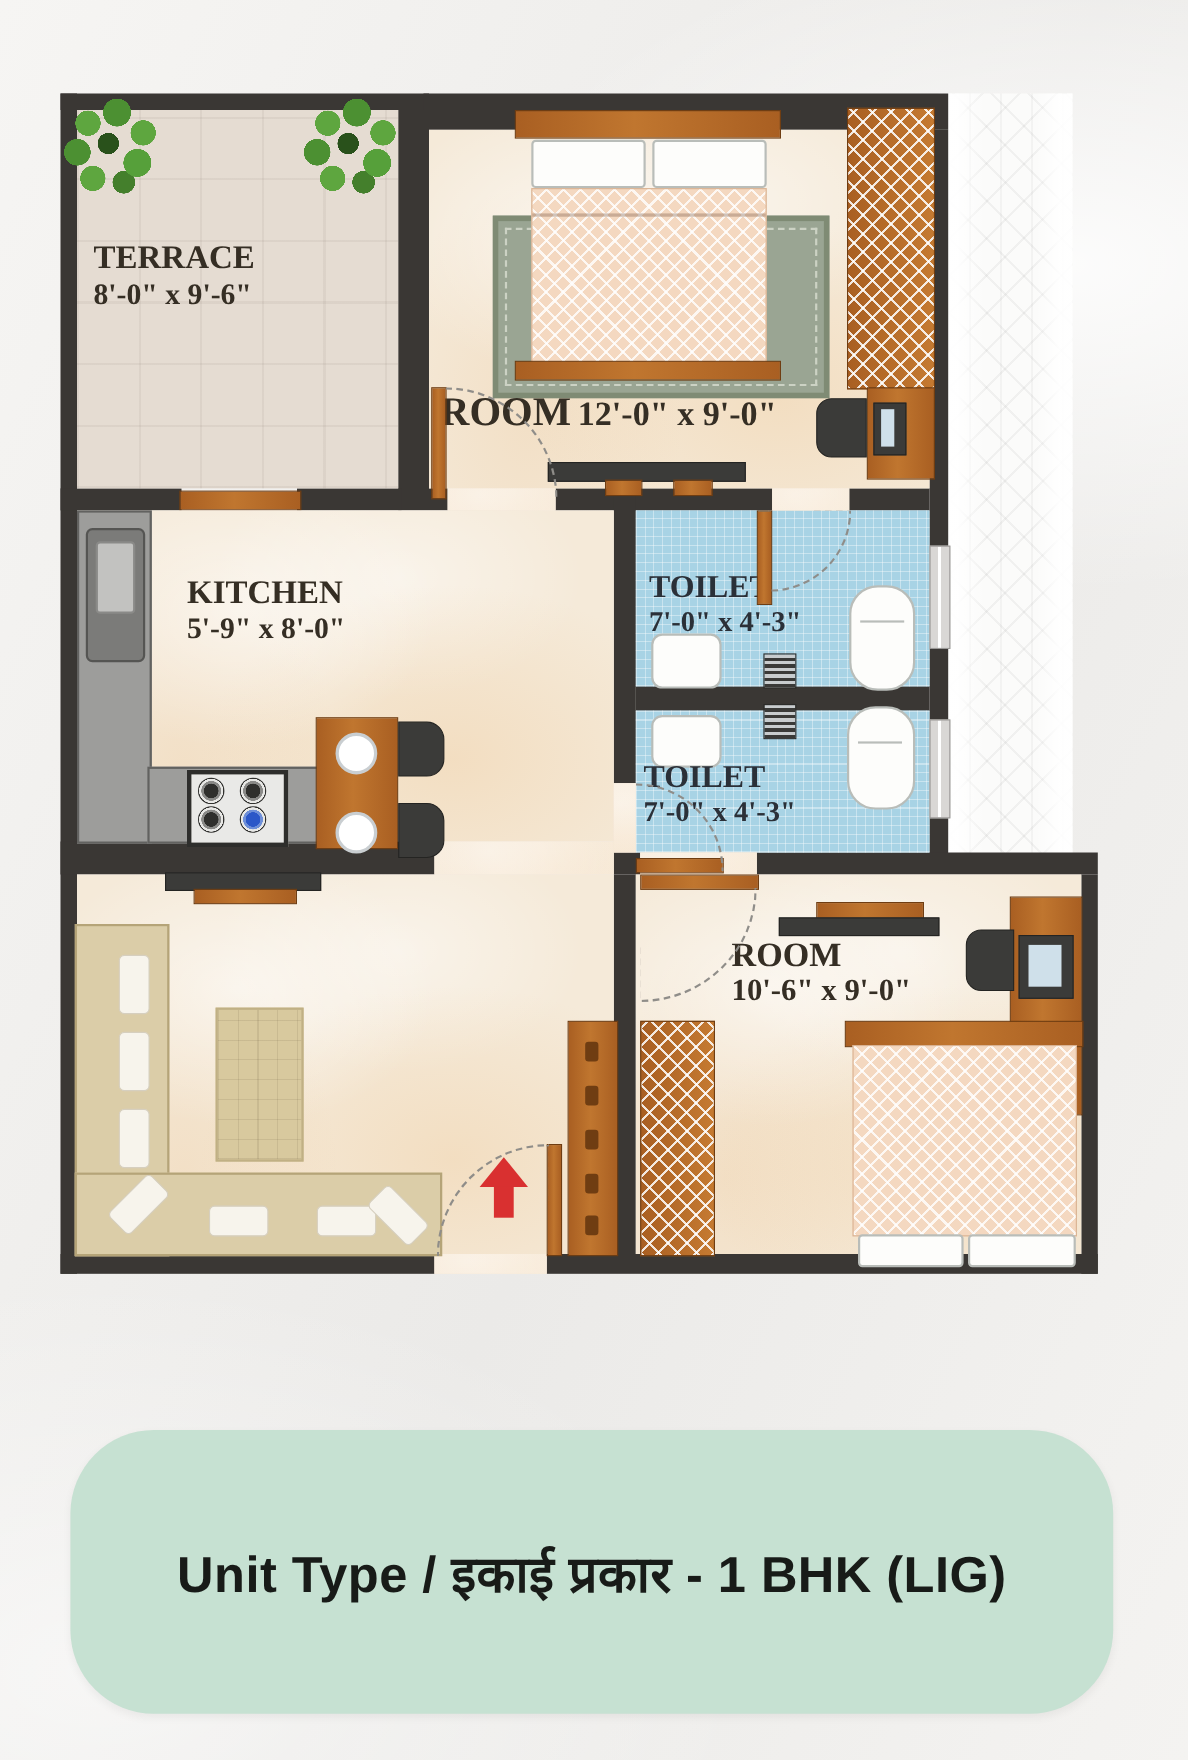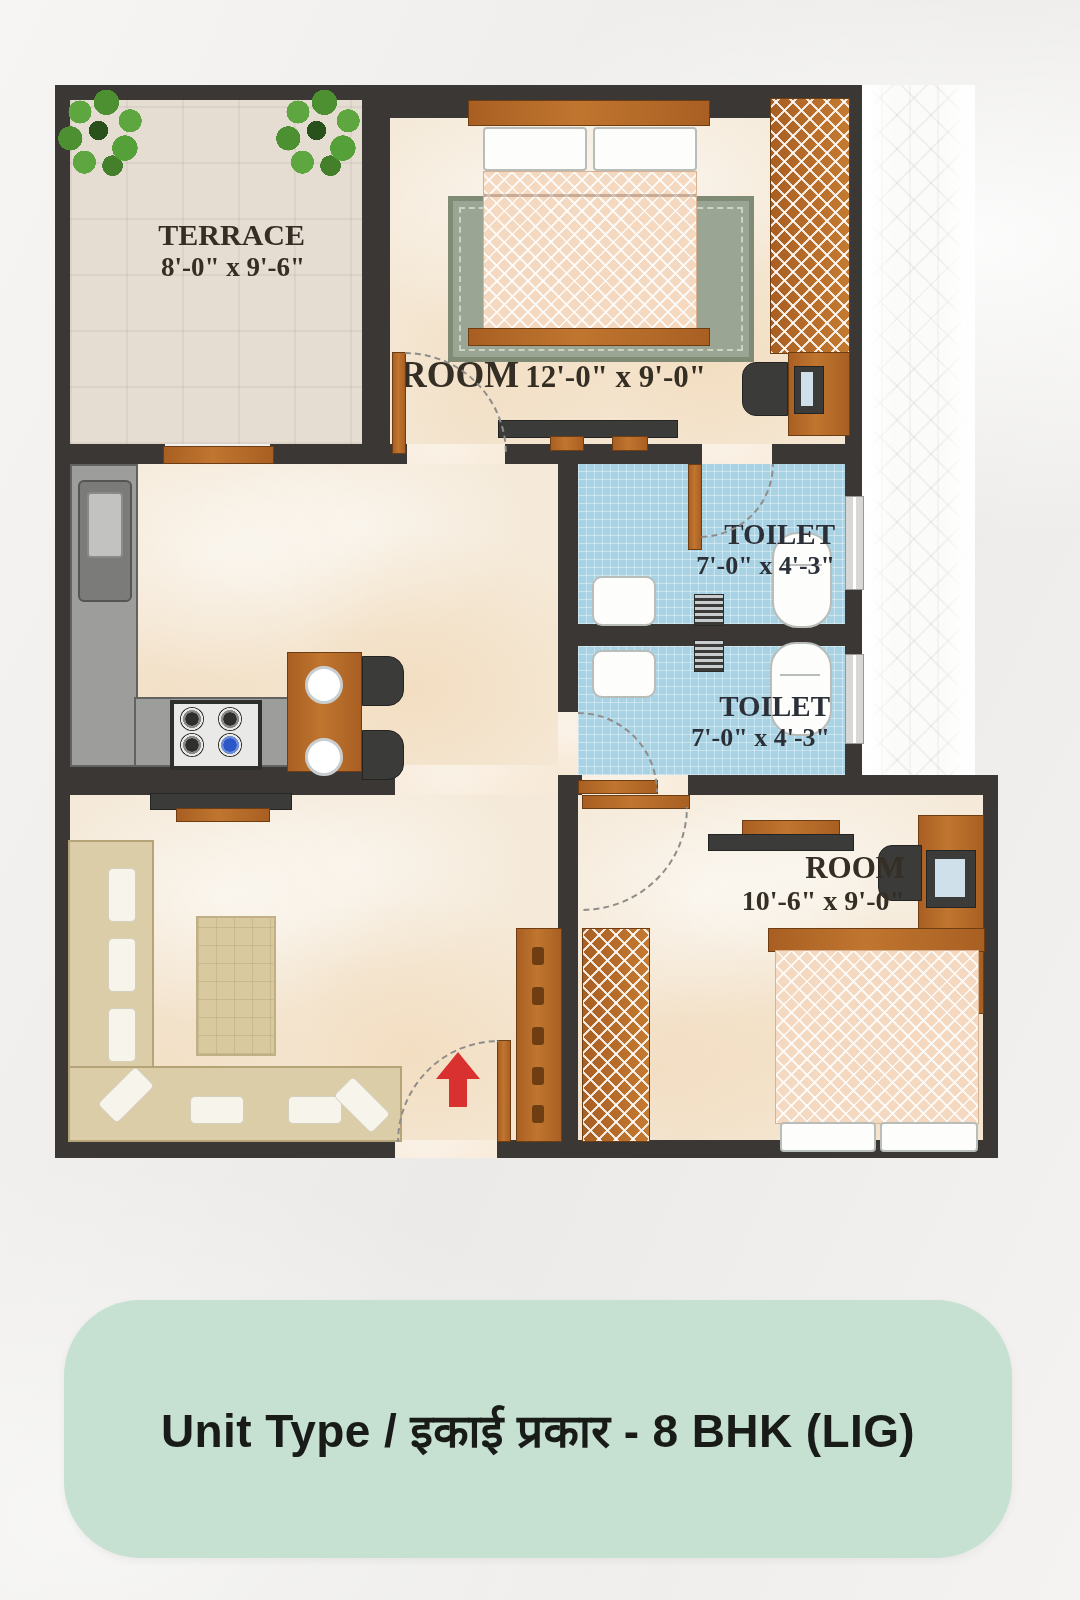--- a/index.html
+++ b/index.html
@@ -31,21 +31,21 @@
       repeating-linear-gradient(-45deg, rgba(255,255,255,.85) 0 2px, transparent 2px 12px),
       linear-gradient(90deg,#a95f22,#c57a31);border:1px solid #6f3d12}
   .dark{position:absolute;background:#3b3b39;border:1px solid #242422}
   .whitefix{position:absolute;background:#fdfdfb;border:2px solid #b9bdb9}
   .cushion{position:absolute;background:#f7f4ec;border:1px solid #d6cfbf;border-radius:5px}
   .gray{position:absolute;background:#9d9d9b;border:2px solid #626260}
   .window{position:absolute;background:#d9d7d5;border:1px solid #9a9896;
       background-image:linear-gradient(90deg,transparent 42%,#ffffff 42% 58%,transparent 58%)}
   .arc{position:absolute;border:0 dashed #8f8d89}
   .label{position:absolute;font-family:"Liberation Serif","DejaVu Serif",serif;font-weight:bold;
-      color:#352e24;text-align:right;line-height:1.14}
+      color:#352e24;text-align:left;line-height:1.14}
   .plate{position:absolute;width:32px;height:32px;border-radius:50%;background:#ffffff;border:3px solid #c9ced1}
   .burner{position:absolute;width:24px;height:24px;border-radius:50%;
       background:radial-gradient(circle,#2f2f2d 38%,#8a8a88 40% 52%,#e8e8e6 54% 64%,#2f2f2d 66% 78%,transparent 80%)}
   .burner.blue{background:radial-gradient(circle,#2b57c8 38%,#6e8fd8 40% 52%,#e8e8e6 54% 64%,#2f2f2d 66% 78%,transparent 80%)}
   .shower{position:absolute;background:repeating-linear-gradient(0deg,#3a3a38 0 3px,#c8ccce 3px 6px);border:1px solid #2c2c2a}
   .plant{position:absolute;width:88px;height:88px}
   .plant::before{content:"";position:absolute;inset:0;background:
       radial-gradient(19px 19px at 25% 25%, #5ea63f 60%, transparent 61%),
       radial-gradient(21px 21px at 55% 14%, #4c9032 60%, transparent 61%),
       radial-gradient(19px 19px at 82% 35%, #5ea63f 60%, transparent 61%),
@@ -151,20 +151,24 @@
     <div class="burner" style="left:6px;top:3px"></div>
     <div class="burner" style="left:44px;top:3px"></div>
     <div class="burner" style="left:6px;top:29px"></div>
     <div class="burner blue" style="left:44px;top:29px"></div>
   </div>
   <div class="wood" style="left:287px;top:652px;width:73px;height:118px"></div>
   <div class="plate" style="left:305px;top:666px"></div>
   <div class="plate" style="left:305px;top:738px"></div>
   <div class="dark" style="left:362px;top:656px;width:40px;height:48px;border-radius:0 16px 16px 0"></div>
   <div class="dark" style="left:362px;top:730px;width:40px;height:48px;border-radius:0 16px 16px 0"></div>
+  <div class="label" style="left:170px;top:522px;width:230px">
+    <div style="font-size:30px">KITCHEN</div>
+    <div style="font-size:27px">5'-9" x 8'-0"</div>
+  </div>
 
   <div class="whitefix" style="left:592px;top:576px;width:60px;height:46px;border-radius:10px"></div>
   <div class="whitefix" style="left:772px;top:532px;width:56px;height:92px;border-radius:26px">
     <div class="abs" style="left:8px;top:30px;width:40px;height:2px;background:#b9bdb9"></div>
   </div>
   <div class="shower" style="left:694px;top:594px;width:28px;height:30px"></div>
   <div class="shower" style="left:694px;top:640px;width:28px;height:30px"></div>
   <div class="whitefix" style="left:592px;top:650px;width:60px;height:44px;border-radius:10px"></div>
   <div class="whitefix" style="left:770px;top:642px;width:58px;height:90px;border-radius:26px">
     <div class="abs" style="left:8px;top:30px;width:40px;height:2px;background:#b9bdb9"></div>
@@ -231,14 +235,14 @@
   <div class="wood" style="left:578px;top:780px;width:78px;height:12px"></div>
   <div class="arc" style="left:578px;top:712px;width:78px;height:78px;border-top-width:2px;border-right-width:2px;border-top-right-radius:100% 100%"></div>
   <div class="wood" style="left:582px;top:795px;width:106px;height:12px"></div>
   <div class="arc" style="left:582px;top:807px;width:104px;height:102px;border-bottom-width:2px;border-right-width:2px;border-bottom-right-radius:100% 100%"></div>
   <div class="wood" style="left:497px;top:1040px;width:12px;height:100px"></div>
   <div class="arc" style="left:397px;top:1040px;width:100px;height:100px;border-top-width:2px;border-left-width:2px;border-top-left-radius:100% 100%"></div>
 
 </div>
 
 <div class="caption">
-  <div class="caption-text">Unit Type / इकाई प्रकार - 8 BHK (LIG)</div>
+  <div class="caption-text">Unit Type / इकाई प्रकार - 1 BHK (LIG)</div>
 </div>
 
 </body></html>

